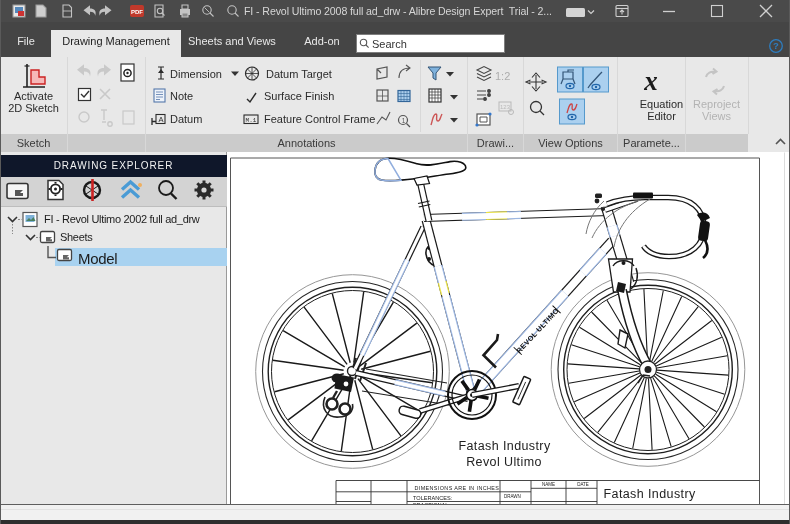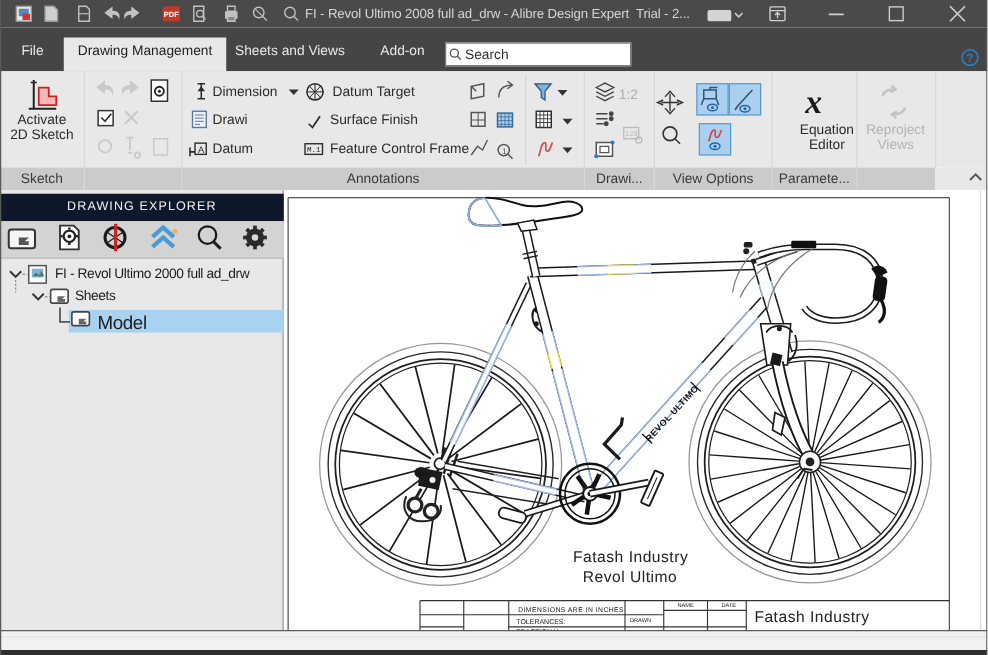--- a/index.html
+++ b/index.html
@@ -216,21 +216,21 @@
 <text x="651" y="90" font-size="27" font-style="italic" font-weight="bold" font-family="Liberation Serif" fill="#1a1a1a" text-anchor="middle">x</text>
 
 <g stroke="#c4c4c4" fill="none" stroke-width="2">
 <path d="M706,77 c1,-4 5,-6 9,-5 m-2,-3.5 l3.5,3 -4,2.5"></path>
 <path d="M724,86 c-1,4 -5,6 -9,5 m2,3.5 l-3.5,-3 4,-2.5"></path>
 </g>
 </svg>
 <div class="rtext" style="left:0px; top:90px; width:67px; text-align:center;">Activate<br>2D Sketch</div>
 <div class="rtext" style="left:170px; top:68px;">Dimension</div>
 <div class="rtext" style="left:266px; top:68px;">Datum Target</div>
-<div class="rtext" style="left:170px; top:90px;">Drawi</div>
+<div class="rtext" style="left:170px; top:90px;">Note</div>
 <div class="rtext" style="left:264px; top:90px;">Surface Finish</div>
 <div class="rtext" style="left:170px; top:113px;">Datum</div>
 <div class="rtext" style="left:264px; top:113px;">Feature Control Frame</div>
 <div class="rtext graytxt" style="left:495px; top:70px;">1:2</div>
 <div class="rtext" style="left:617px; top:98px; width:89px; text-align:center;">Equation<br>Editor</div>
 <div class="rtext graytxt" style="left:685px; top:98px; width:63px; text-align:center; color:#b3b3b3;">Reproject<br>Views</div>
 
 <div class="abs" id="content"></div>
 <div class="abs" id="panel"></div>
 <div class="abs" id="panelheader">DRAWING EXPLORER</div>
@@ -283,21 +283,21 @@
 <line x1="36" y1="29.5" x2="40" y2="29.5" stroke="#888" stroke-width="1" stroke-dasharray="2 1.5"></line>
 <path d="M42,23.5 h11 a1.5,1.5 0 0 1 1.5,1.5 v8 a1.5,1.5 0 0 1 -1.5,1.5 h-11 a1.5,1.5 0 0 1 -1.5,-1.5 v-8 a1.5,1.5 0 0 1 1.5,-1.5 z" fill="#fff" stroke="#444" stroke-width="1.3"></path>
 <path d="M46,29 h6 v4.5 h-6 z" fill="#666"></path>
     <path d="M52,29 l-2.2,2.2 h2.2 z" fill="#fff"></path>
 
 <path d="M48,38 v11.5 h8" fill="none" stroke="#555" stroke-width="1.4"></path>
 <path d="M59,41.5 h11 a1.5,1.5 0 0 1 1.5,1.5 v8 a1.5,1.5 0 0 1 -1.5,1.5 h-11 a1.5,1.5 0 0 1 -1.5,-1.5 v-8 a1.5,1.5 0 0 1 1.5,-1.5 z" fill="#fff" stroke="#444" stroke-width="1.3"></path>
 <path d="M63,47 h6 v4.5 h-6 z" fill="#666"></path>
     <path d="M69,47 l-2.2,2.2 h2.2 z" fill="#fff"></path>
 </svg>
-<div class="abs" style="left:44px; top:213px; font-size:11px; letter-spacing:-0.3px; color:#1c1c1c;">FI - Revol Ultimo 2000 full ad_drw</div>
+<div class="abs" style="left:44px; top:213px; font-size:11px; letter-spacing:-0.3px; color:#1c1c1c;">FI - Revol Ultimo 2002 full ad_drw</div>
 <div class="abs" style="left:60px; top:231px; font-size:11px; letter-spacing:-0.3px; color:#1c1c1c;">Sheets</div>
 <div class="abs" style="left:78px; top:250px; font-size:15px; letter-spacing:-0.3px; color:#1c1c1c;text-align:right;">Model</div>
 
 <svg id="drawing" class="abs" style="left:228px;top:152px" width="562" height="356" viewBox="228 152 562 356">
 
 <path d="M230.5,158 H759.5 M759.5,158 V507.5 M230.5,158 V507.5" fill="none" stroke="#555" stroke-width="1"></path>
 <path d="M784.5,152.5 V507.5" stroke="#dcdcdc" stroke-width="1"></path>
 
 <g stroke="#333" stroke-width="0.9" fill="none">
 <path d="M336,480.5 H759.5"></path>

